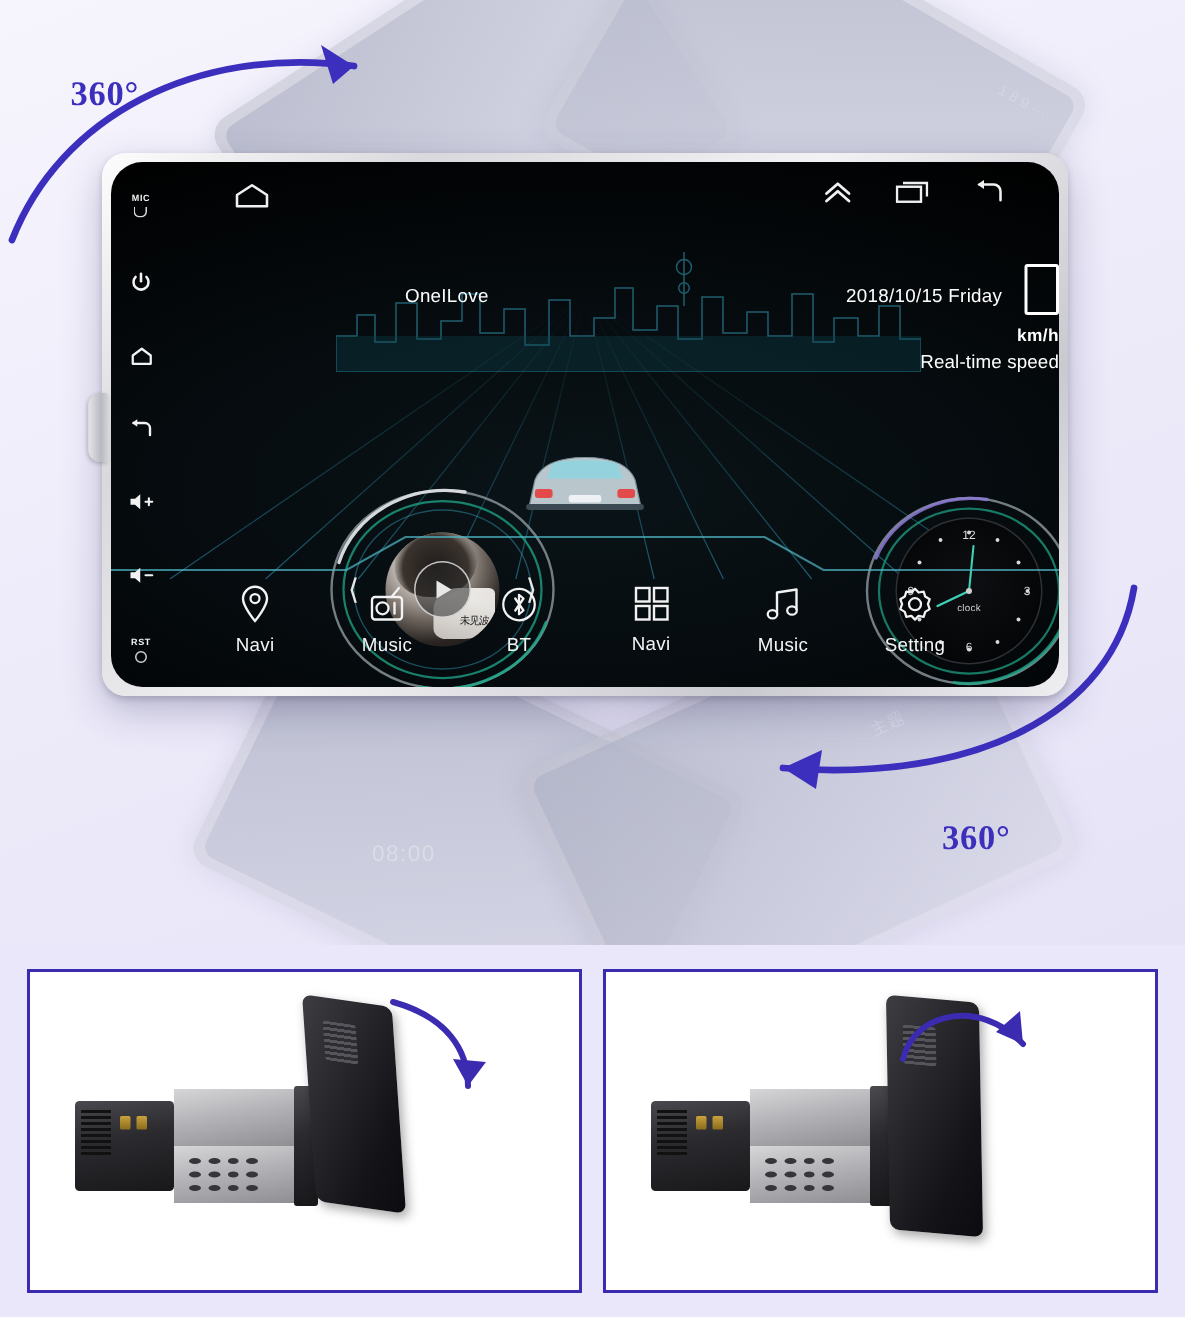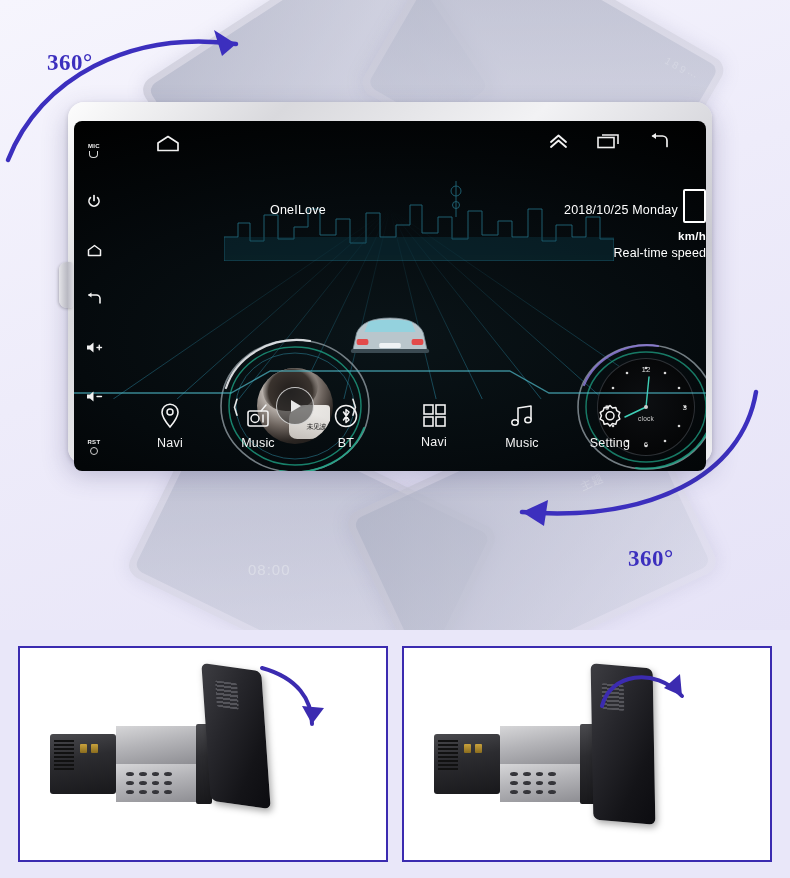--- a/index.html
+++ b/index.html
@@ -49,23 +49,23 @@
   
   #unit{position:absolute;left:68px;top:102px;width:644px;height:362px;
         border-radius:16px;
         background:linear-gradient(135deg,#fdfdfd 0%,#d9d9dd 22%,#f2f2f4 48%,#c9c9d0 78%,#efeff2 100%);
         box-shadow:0 10px 26px rgba(60,55,110,.30), 0 2px 5px rgba(0,0,0,.18);
         padding:6px;box-sizing:border-box;}
   #knob{position:absolute;left:-9px;top:160px;width:14px;height:46px;
         border-radius:8px 3px 3px 8px;
         background:linear-gradient(90deg,#e4e4e8,#b9b9c2 60%,#d8d8de);
         box-shadow:-1px 1px 3px rgba(0,0,0,.22);}
-  #screen{position:relative;width:100%;height:100%;border-radius:8px;
+  #screen{position:relative;width:100%;height:100%;border-radius:21px;
         background:radial-gradient(ellipse 120% 95% at 50% 62%,#0a1418 0%,#050a0d 42%,#000 78%);
-        overflow:hidden;margin-top:13px;}
+        overflow:hidden;}
 
   
   #keystrip{position:absolute;left:0;top:0;width:40px;height:100%;
         display:flex;flex-direction:column;align-items:center;
         justify-content:space-between;padding:22px 0 16px;box-sizing:border-box;
         z-index:6;}
   .hkey{color:#f2f2f2;display:flex;flex-direction:column;align-items:center;
         justify-content:center;line-height:1;}
   .hkey .lbl{font-size:6px;font-weight:bold;letter-spacing:.4px;}
   .hkey .dot{width:7px;height:6px;border-radius:0 0 4px 4px;
@@ -300,21 +300,21 @@
           <span>
             <svg width="22" height="16" viewBox="0 0 22 16">
               <path d="M19,13.5 L19,7.5 A4.5,4.5 0 0 0 14.5,3 L5,3" stroke="#f0f0f0" stroke-width="1.7" fill="none" stroke-linecap="round"></path>
               <path d="M8,0 L3.5,3 L8,6 Z" fill="#f0f0f0"></path>
             </svg>
           </span>
         </span>
       </div>
 
       <div class="srow" id="track-title">OneILove</div>
-      <div class="srow" id="datetime">2018/10/25   Monday</div>
+      <div class="srow" id="datetime">2018/10/15   Friday</div>
 
       <div id="speed-block">
         <div id="speed-box"></div>
         <div id="speed-unit">km/h</div>
         <div id="speed-caption">Real-time speed</div>
       </div>
 
       <div class="dial" id="media-dial">
         <svg width="162" height="140" viewBox="0 0 162 140" style="position:absolute;left:0;top:0">
           <ellipse cx="81" cy="70" rx="74" ry="66" stroke="#8f9aa0" stroke-width="1.6" fill="none" opacity=".8"></ellipse>

